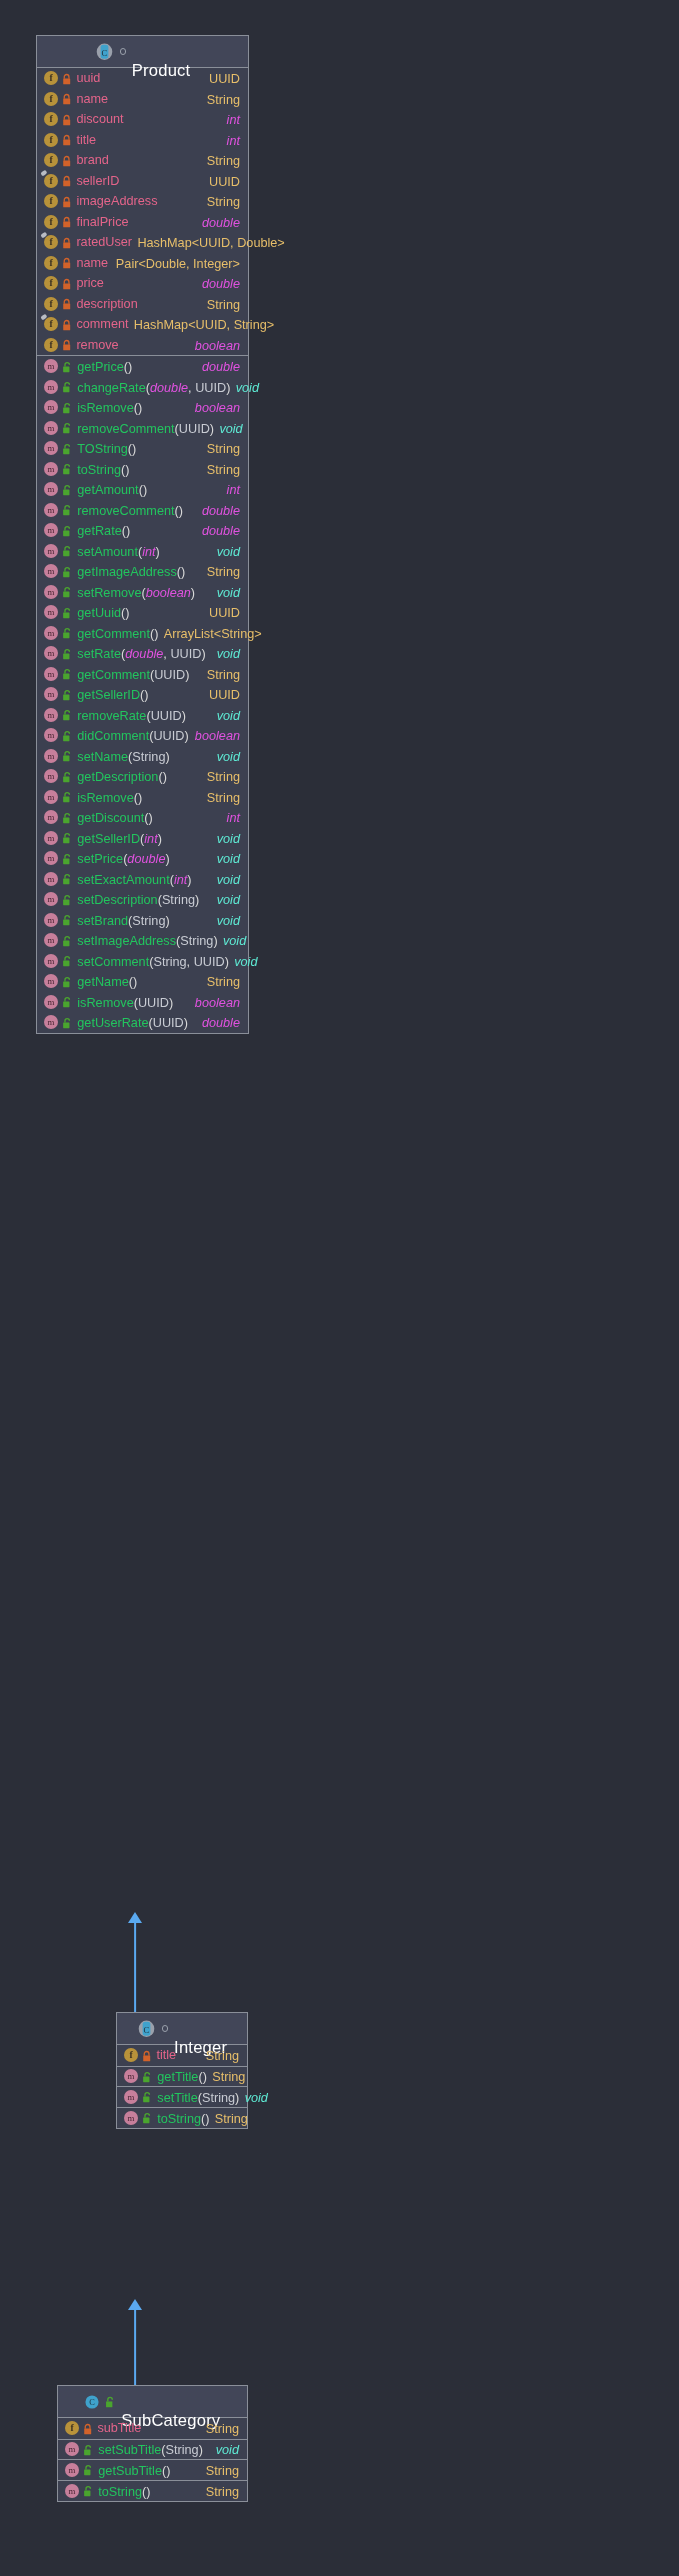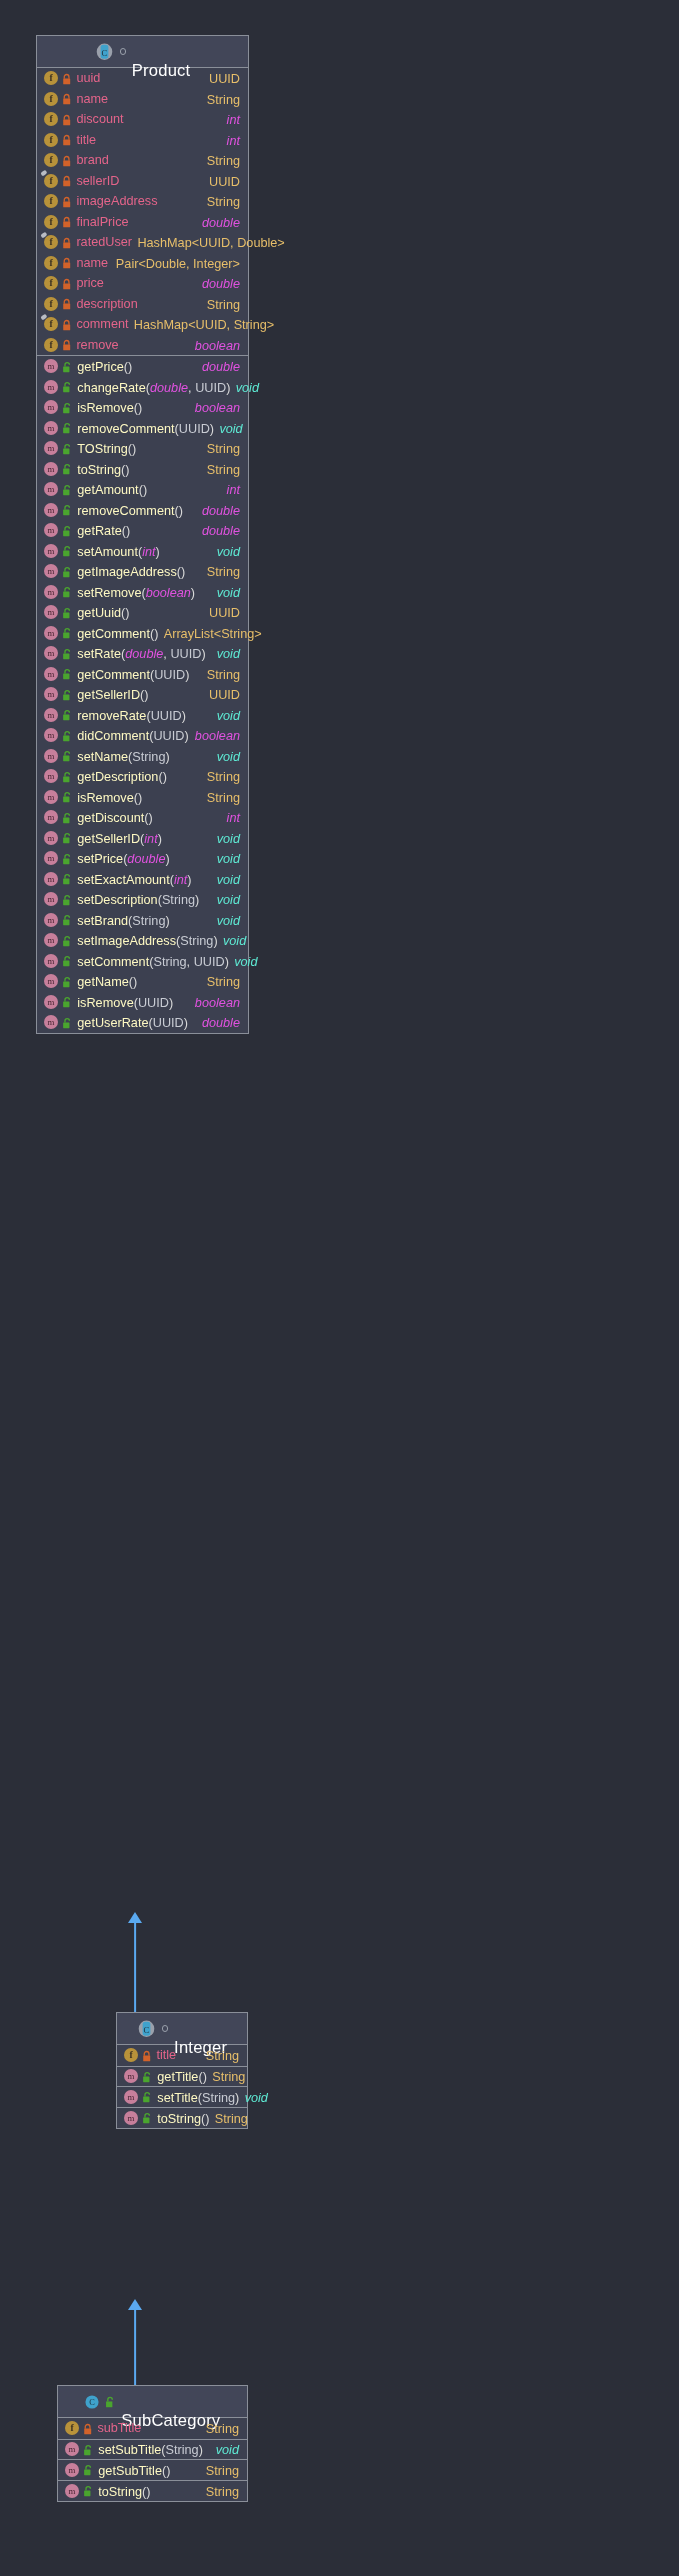--- a/index.html
+++ b/index.html
@@ -50,21 +50,21 @@
     align-items: center;
     padding: 0 8px 0 7px;
     white-space: nowrap;
   }
   .row.sep { border-bottom: 0.9px solid #8a8f99; }
   .row .names { display: flex; align-items: center; gap: 4.4px; flex: 0 0 auto; }
   .row .spacer { flex: 1 1 auto; min-width: 5.3px; }
   .row .rtype { flex: 0 0 auto; }
 
   .mname { color: #e4648a; font-size: 12.7px; }
-  .meth  { color: #fef9c3; font-size: 12.7px; }
+  .meth  { color: #22c55e; font-size: 12.7px; }
   .paren { color: #d9d9d9; font-size: 12.7px; }
   .t-obj { color: #e8bf6a; font-size: 12.7px; }
   .t-prim{ color: #e152e0; font-size: 12.7px; font-style: italic; }
   .t-prim-i { color: #e152e0; font-size: 12.7px; font-style: italic; }
   .t-obj-i { color: #c9ccd4; font-size: 12.7px; }
   .t-void { color: #5eead4; font-size: 12.7px; font-style: italic; }
 
   
   .ic { position: relative; display: inline-block; flex: 0 0 auto; }
 

